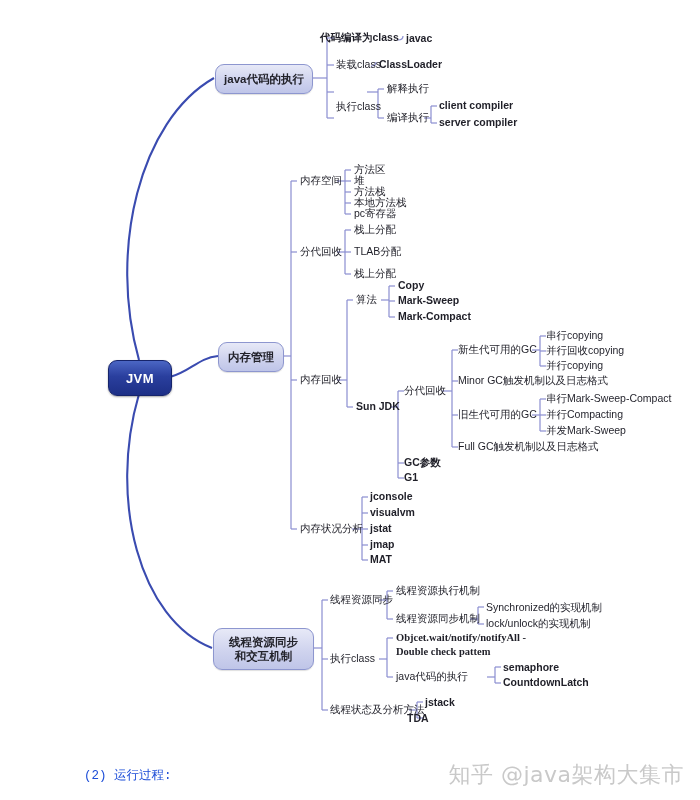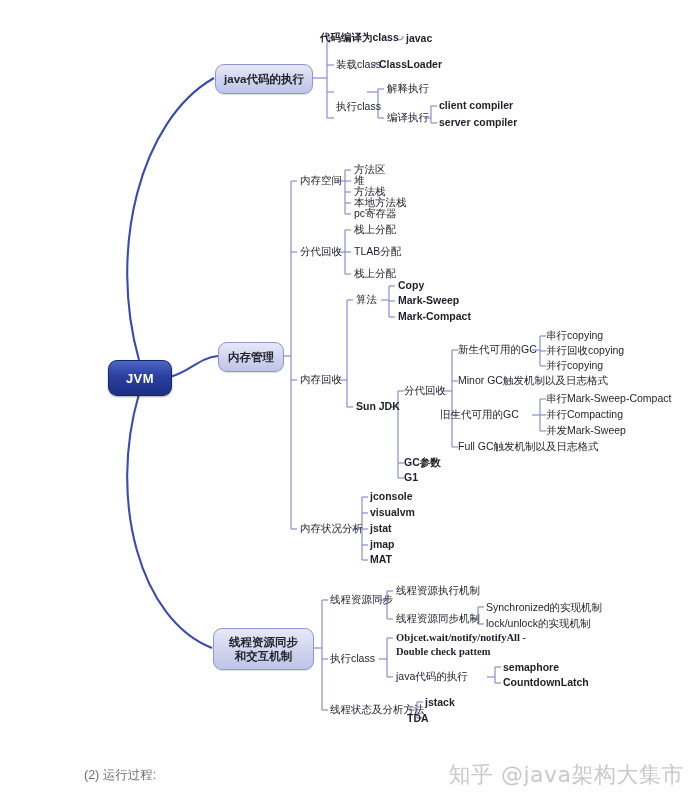--- a/index.html
+++ b/index.html
@@ -52,22 +52,22 @@
     font-size:10.5px;
     color:#1f1f28;
     line-height:1.25;
   }
   .leaf.b{font-weight:bold;}
   .leaf.two{line-height:1.3;}
 
   
   .caption{
     position:absolute;left:84px;top:767px;
-    font-size:12.5px;color:#737373;
-    font-family:Liberation Sans, sans-serif;
+    font-size:12.5px;color:#1d4ed8;
+    font-family:Liberation Mono, monospace;
   }
   .watermark{
     position:absolute;right:16px;top:760px;
     font-size:22px;color:#c9c9c9;
     font-family:"DejaVu Sans","Liberation Sans",sans-serif;
     letter-spacing:.5px;
   }
 </style>
 </head>
 <body>
@@ -318,21 +318,21 @@
     <span>并行回收copying</span>
   </div>
   <div class="node leaf" style="left:546px;top:359px;">
     <span>并行copying</span>
   </div>
 
   <div class="node leaf" style="left:458px;top:374px;">
     <span>Minor GC触发机制以及日志格式</span>
   </div>
 
-  <div class="node leaf" style="left:440px;top:408px;text-align:center;">
+  <div class="node leaf" style="left:458px;top:408px;text-align:center;">
     <span>旧生代可用的GC</span>
   </div>
   <div class="node leaf" style="left:546px;top:392px;">
     <span>串行Mark-Sweep-Compact</span>
   </div>
   <div class="node leaf" style="left:546px;top:408px;">
     <span>并行Compacting</span>
   </div>
   <div class="node leaf" style="left:546px;top:424px;">
     <span>并发Mark-Sweep</span>

